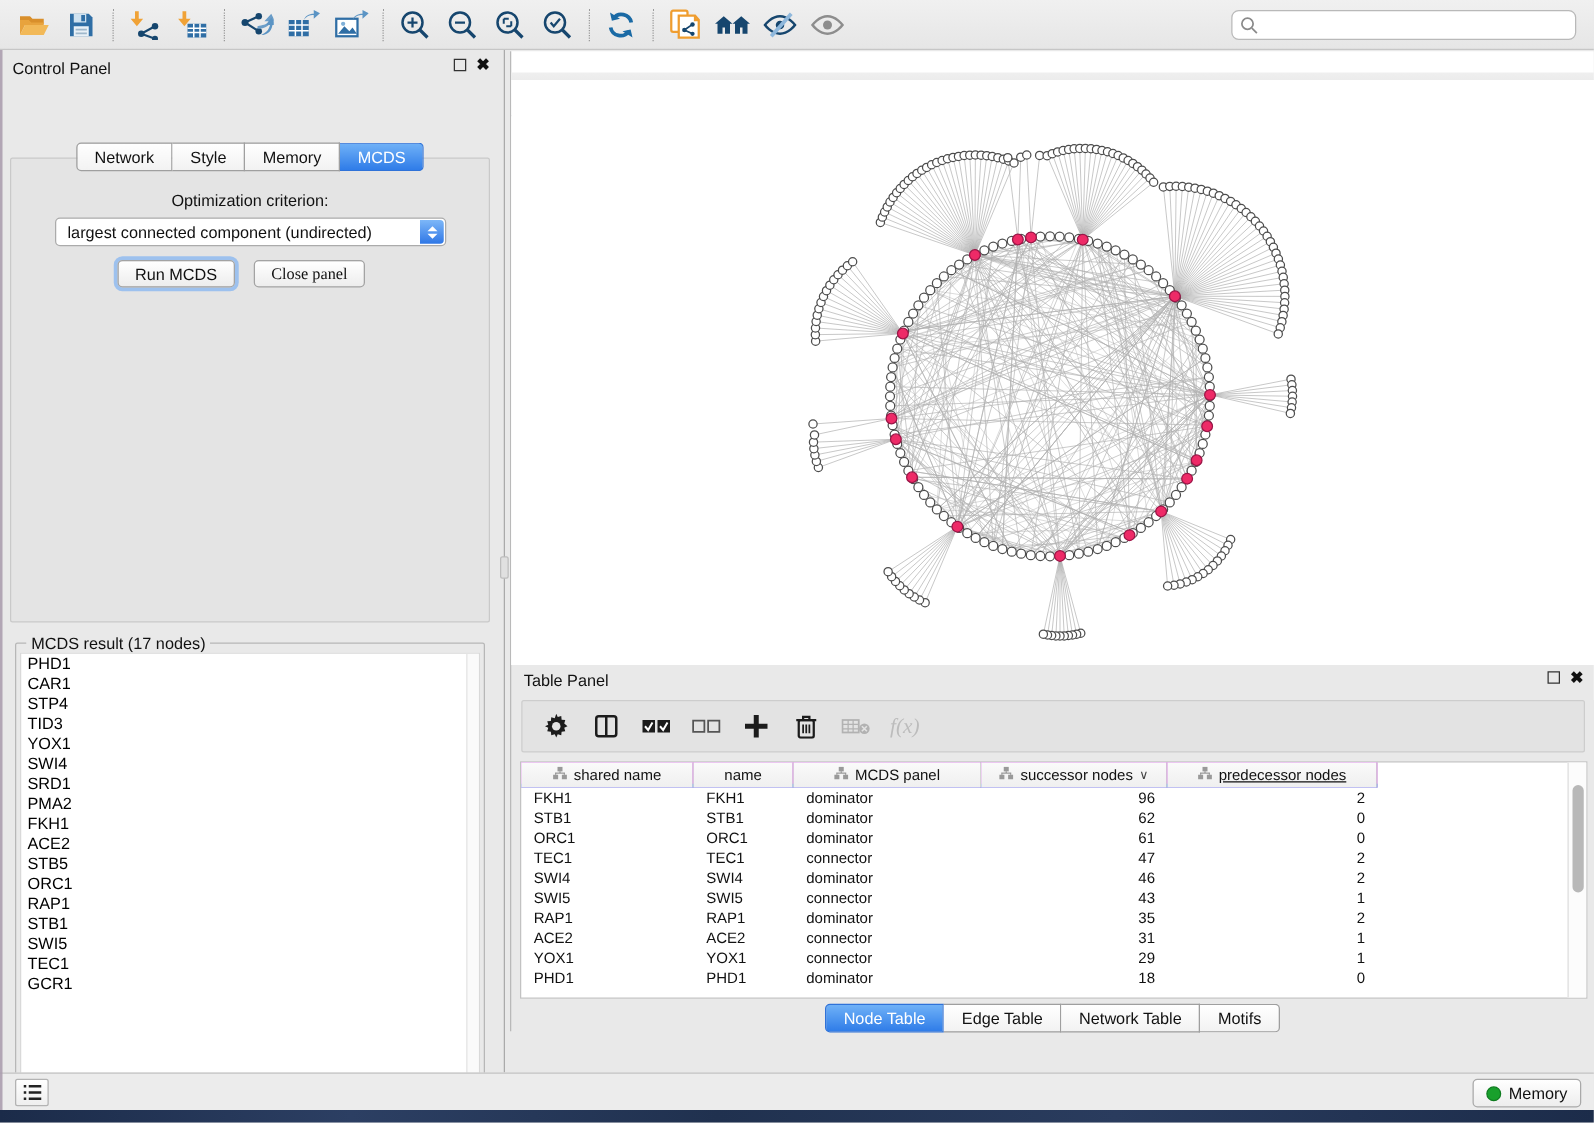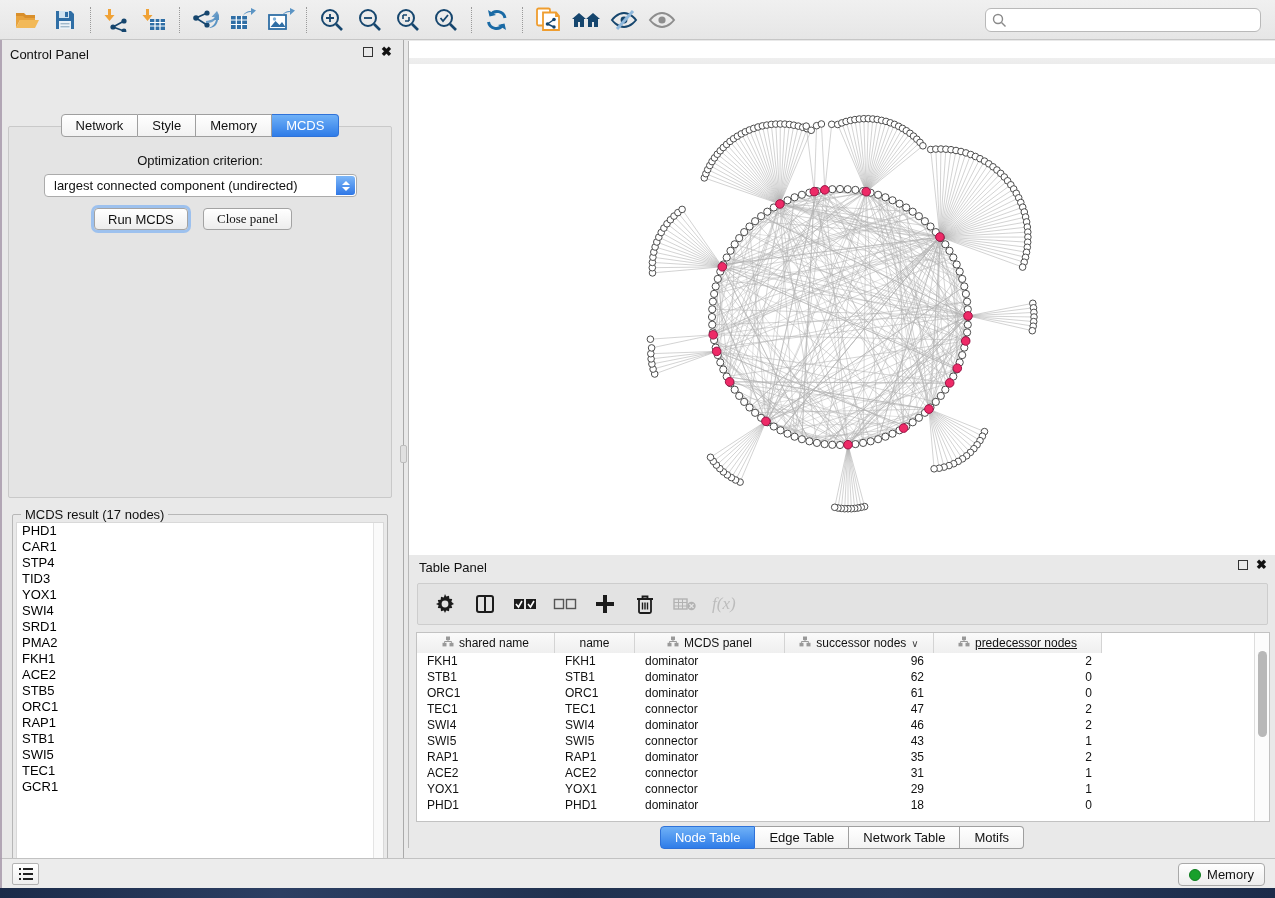--- a/index.html
+++ b/index.html
@@ -54,21 +54,21 @@
   #net-window { position:absolute; left:408px; top:41px; width:867px; height:519px; background:#fff; border-left:1px solid #b9b9b9; }
   #net-titlebar { position:absolute; left:0; top:17px; width:100%; height:35px; background:linear-gradient(#efefef,#dcdcdc); border-bottom:1px solid #b3b3b3; }
   .tl { position:absolute; top:5.5px; width:12px; height:12px; border-radius:50%; }
   #tl-red { left:7px; background:#ff5f57; border:1px solid #e0443e; }
   #tl-yellow { left:27px; background:#febc2e; border:1px solid #d89c21; }
   #tl-green { left:47px; background:#28c840; border:1px solid #1da832; }
   #net-title { position:absolute; left:0; right:0; top:4px; text-align:center; font-size:13px; font-weight:bold; color:#222; padding-left:120px; }
   #net-canvas { position:absolute; left:0; top:23px; width:867px; height:496px; background:#fff; }
 
   
-  #table-panel { position:absolute; left:408px; top:555px; width:867px; height:293px; background:#e9e9e9; border-left:1px solid #b9b9b9; }
+  #table-panel { position:absolute; left:408px; top:532px; width:867px; height:293px; background:#e9e9e9; border-left:1px solid #b9b9b9; }
   #tp-title { position:absolute; left:10px; top:5px; font-size:13px; }
   #tp-toolbar { position:absolute; left:8px; top:28px; width:851px; height:42px; background:#e3e3e3; border:1px solid #cdcdcd; border-radius:2px; display:flex; align-items:center; gap:14px; padding-left:14px; }
   .tp-tool { width:26px; height:26px; display:flex; align-items:center; justify-content:center; }
   .tp-tool.disabled { opacity:.45; }
   #fx-label { font-family:"Liberation Serif",serif; font-style:italic; font-size:17px; color:#8d8d8d; }
 
   #table-wrap { position:absolute; left:7px; top:77px; width:854px; height:190px; background:#fff; border:1px solid #c2c2c2; }
   #thead { position:absolute; left:0; top:0; height:20px; display:flex; border-bottom:3px solid #3b82f6; background:#d946ef; }
   .th { height:20px; display:flex; align-items:center; justify-content:center; gap:5px; font-size:12px; color:#111; border-right:1px solid #d4d4d4; background:linear-gradient(#fafafa,#efefef); }
   .th .sort { font-size:10px; color:#444; }

